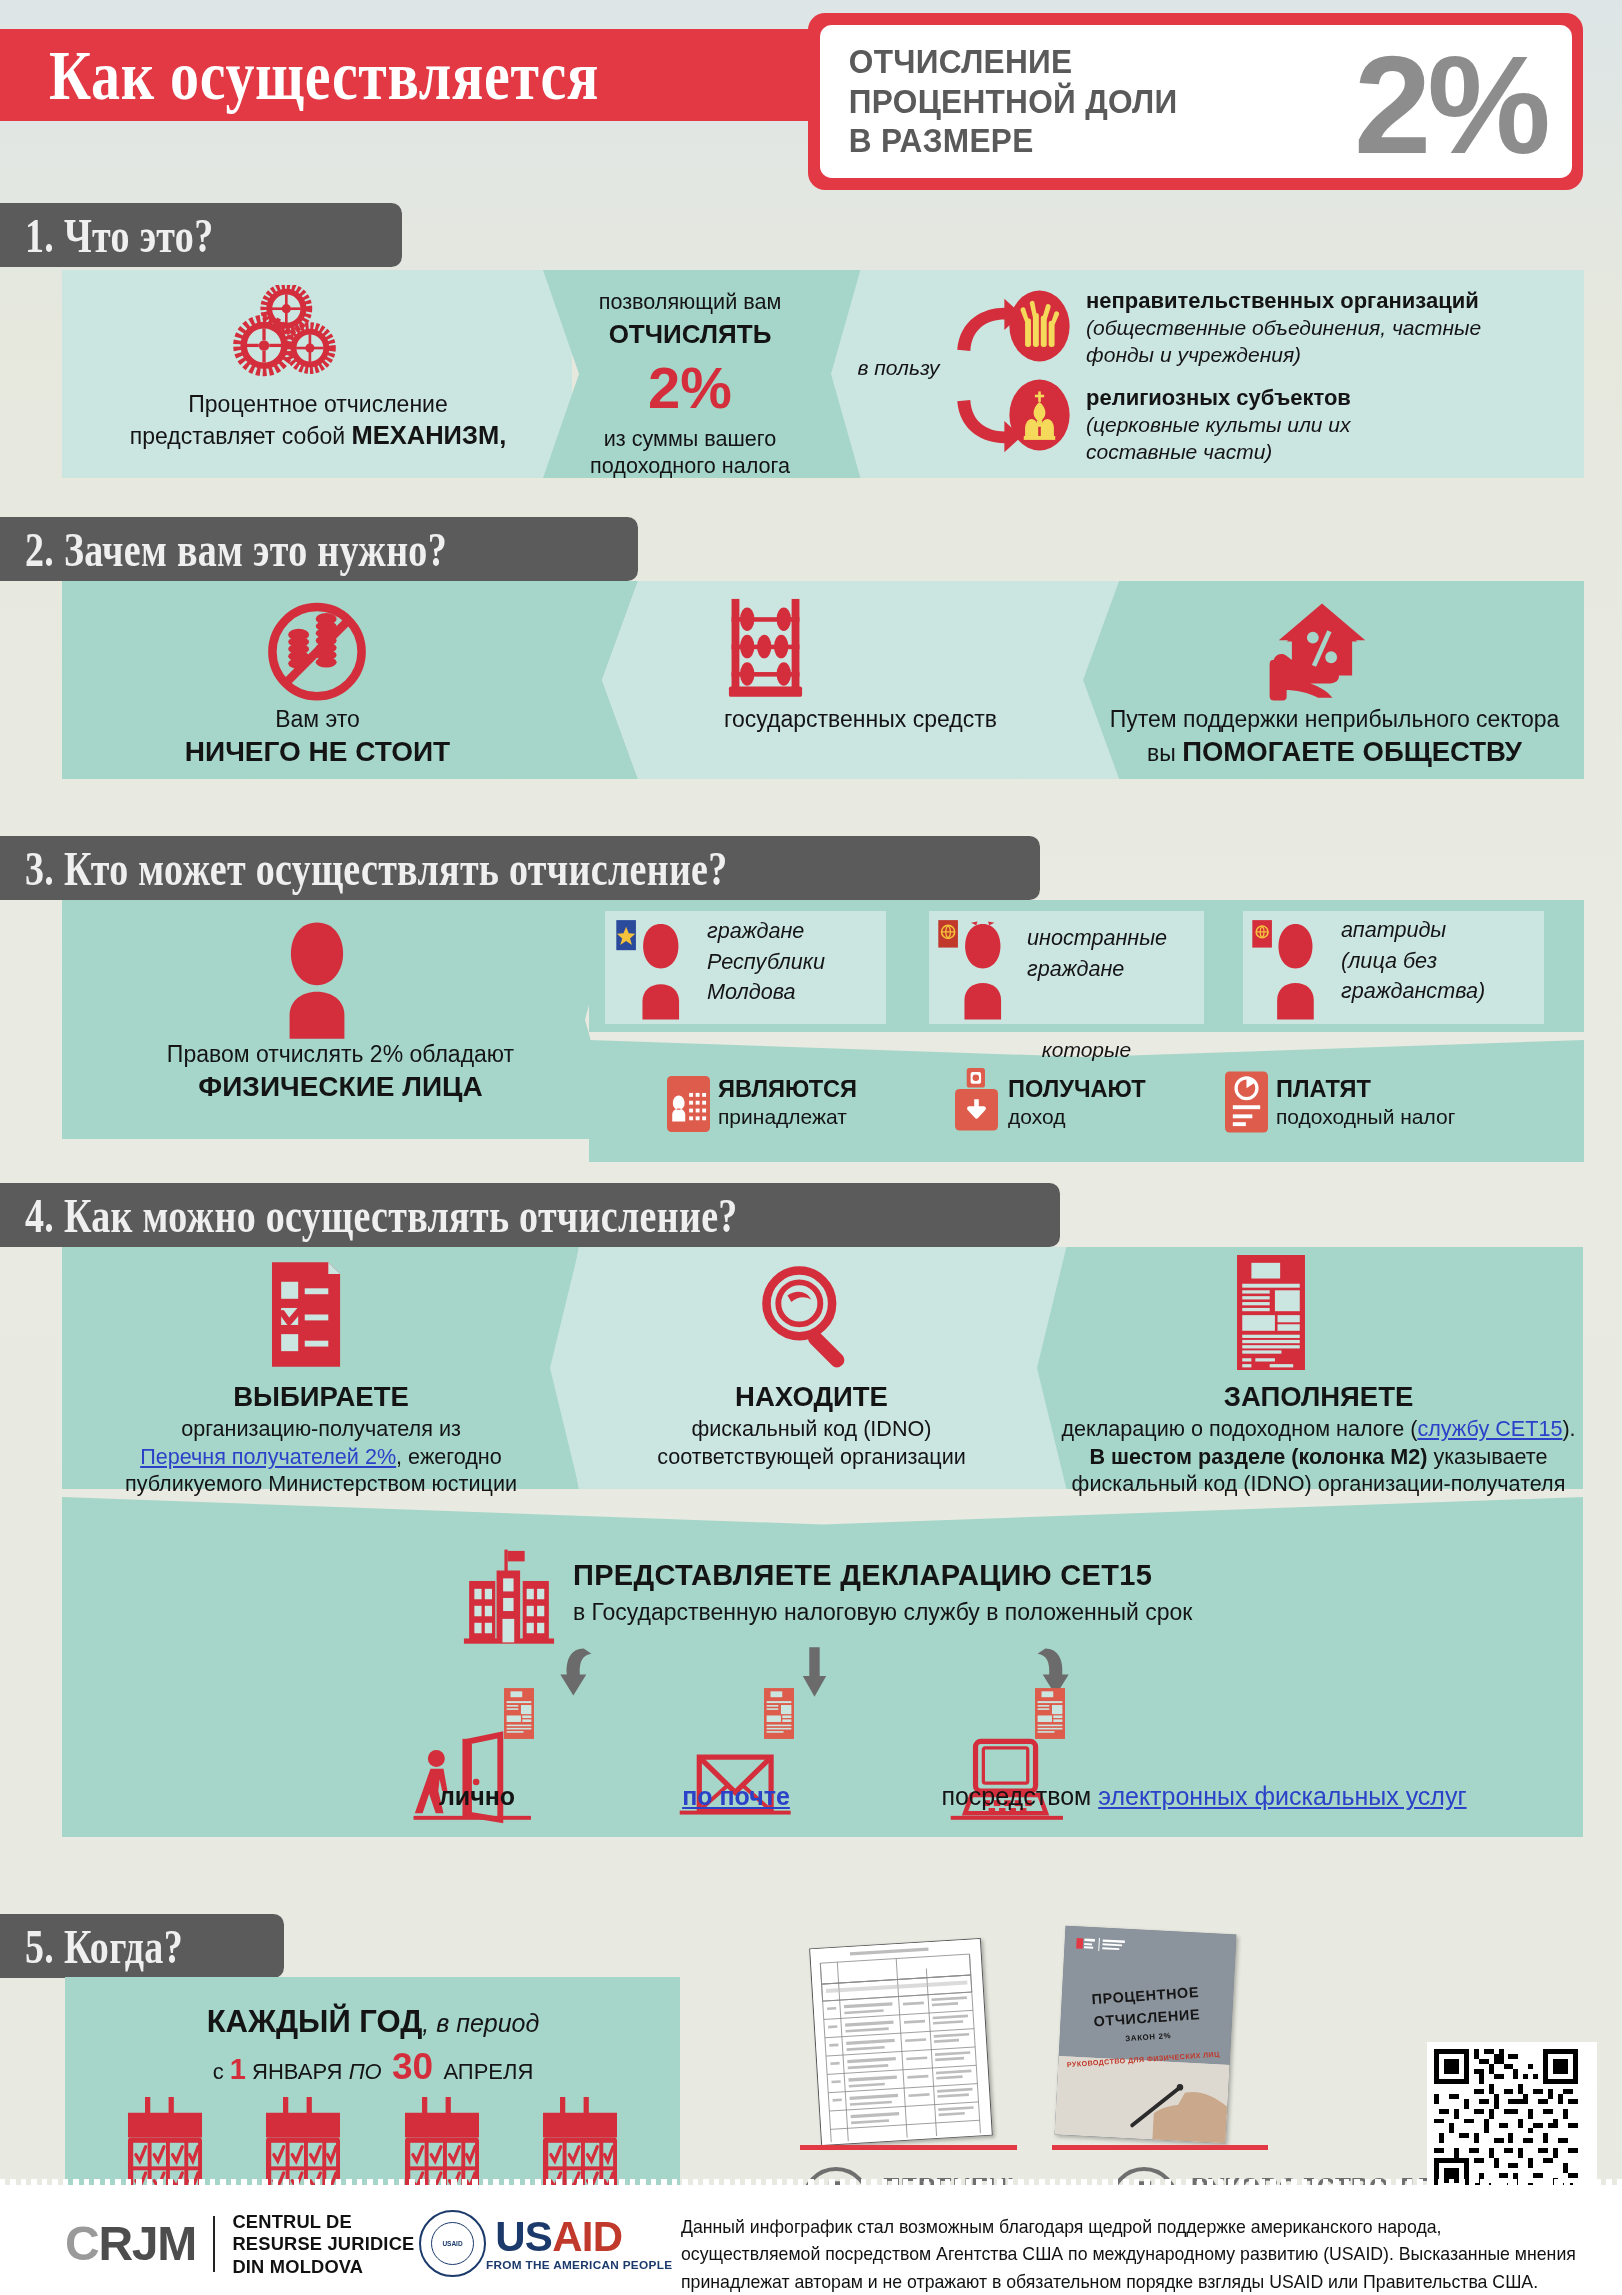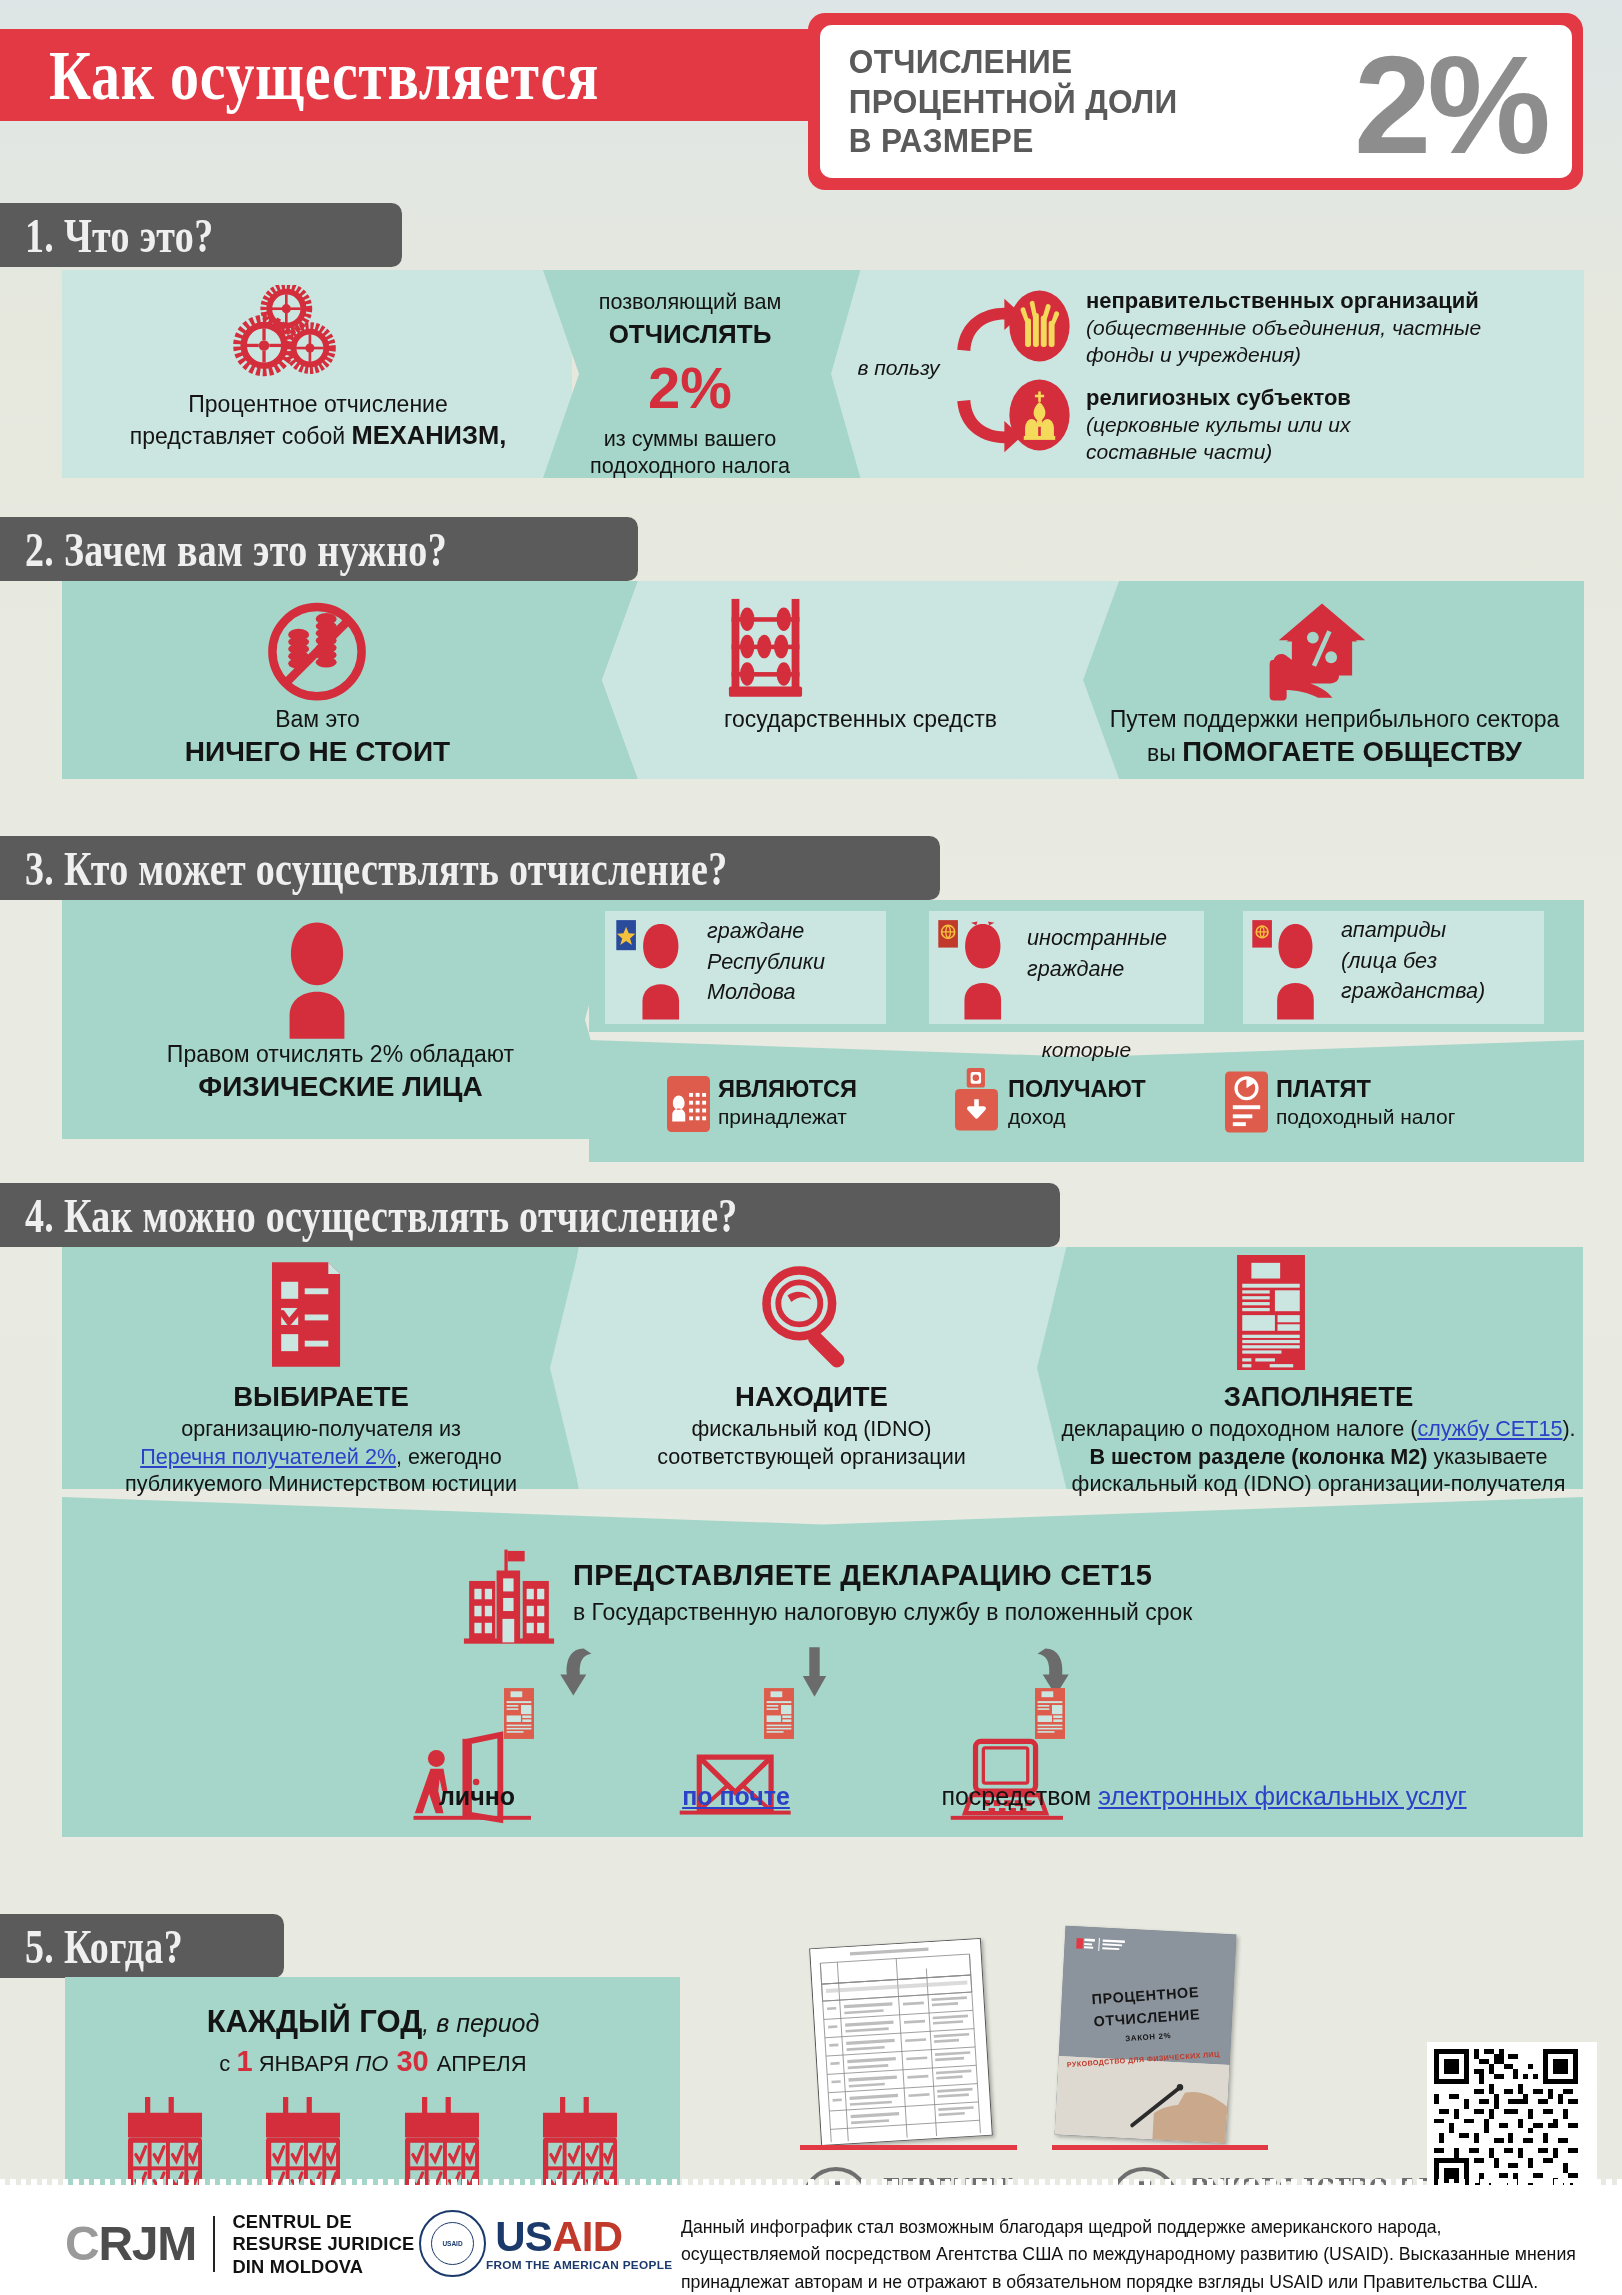--- a/index.html
+++ b/index.html
@@ -323,21 +323,21 @@
     </g>
   </svg>
 </div>
 <div class="txt ctr" style="left:1086px;top:705px;width:497px;font-size:23px;">
   <div>Путем поддержки неприбыльного сектора</div>
   <div>
     <span>вы </span><span class="bold" style="font-size:27.5px;">ПОМОГАЕТЕ ОБЩЕСТВУ</span>
   </div>
 </div>
 
-<div class="sec-head" style="left:0;top:836px;width:940px;height:64px;">
+<div class="sec-head" style="left:0;top:836px;width:1040px;height:64px;">
   <span>3. Кто может осуществлять отчисление?</span>
 </div>
 
 <div class="panel-dark" style="left:62px;top:900px;width:556px;height:239px;clip-path:polygon(0 0,100% 0,calc(100% - 33px) 50%,100% 100%,0 100%);"></div>
 <div class="panel-dark" style="left:589px;top:900px;width:995px;height:132px;"></div>
 <div class="panel-dark" style="left:589px;top:1040px;width:995px;height:122px;clip-path:polygon(0 0,50% 17px,100% 0,100% 100%,0 100%);"></div>
 
 <div class="ico" style="left:258px;top:916px;width:118px;height:124px;">
   <svg viewBox="0 0 180 190" width="118" height="124">
     <g fill="#d42e3c">
@@ -702,21 +702,21 @@
 <div class="sec-head" style="left:0;top:1914px;width:284px;height:64px;align-items:center;">
   <span>5. Когда?</span>
 </div>
 
 <div class="panel-dark" style="left:65px;top:1977px;width:615px;height:257px;"></div>
 
 <div class="txt ctr" style="left:72px;top:2002px;width:602px;font-size:25px;">
   <span class="bold" style="font-size:31px;">КАЖДЫЙ ГОД</span><span class="ital">, в период</span>
 </div>
 <div class="txt ctr" style="left:72px;top:2043px;width:602px;font-size:22px;">
-  <span>с </span><span class="c-red bold" style="font-size:29px;">1</span><span> ЯНВАРЯ </span><span class="ital">ПО</span><span class="c-red bold" style="font-size:29px;"> 30 </span><span>АПРЕЛЯ</span>
+  <span>с </span><span class="c-red bold" style="font-size:29px;">1</span><span> ЯНВАРЯ </span><span class="ital">ПО</span><span class="c-red bold" style="font-size:37px;"> 30 </span><span>АПРЕЛЯ</span>
 </div>
 
 <div style="position:absolute;left:124px;top:2093px;width:497px;display:flex;justify-content:space-between;">
   <svg width="82" height="131" viewBox="0 0 125 200">
     <g fill="none" stroke="#d42e3c" stroke-width="8">
         <path d="M36 6 v30 a9 9 0 0018 0"></path>
         <path d="M72 6 v30 a9 9 0 0018 0"></path>
       </g>
     <path d="M6 30 h113 v38 h-113z" fill="#d42e3c"></path>
     <rect x="6" y="68" width="113" height="126" rx="5" fill="#d42e3c"></rect>

